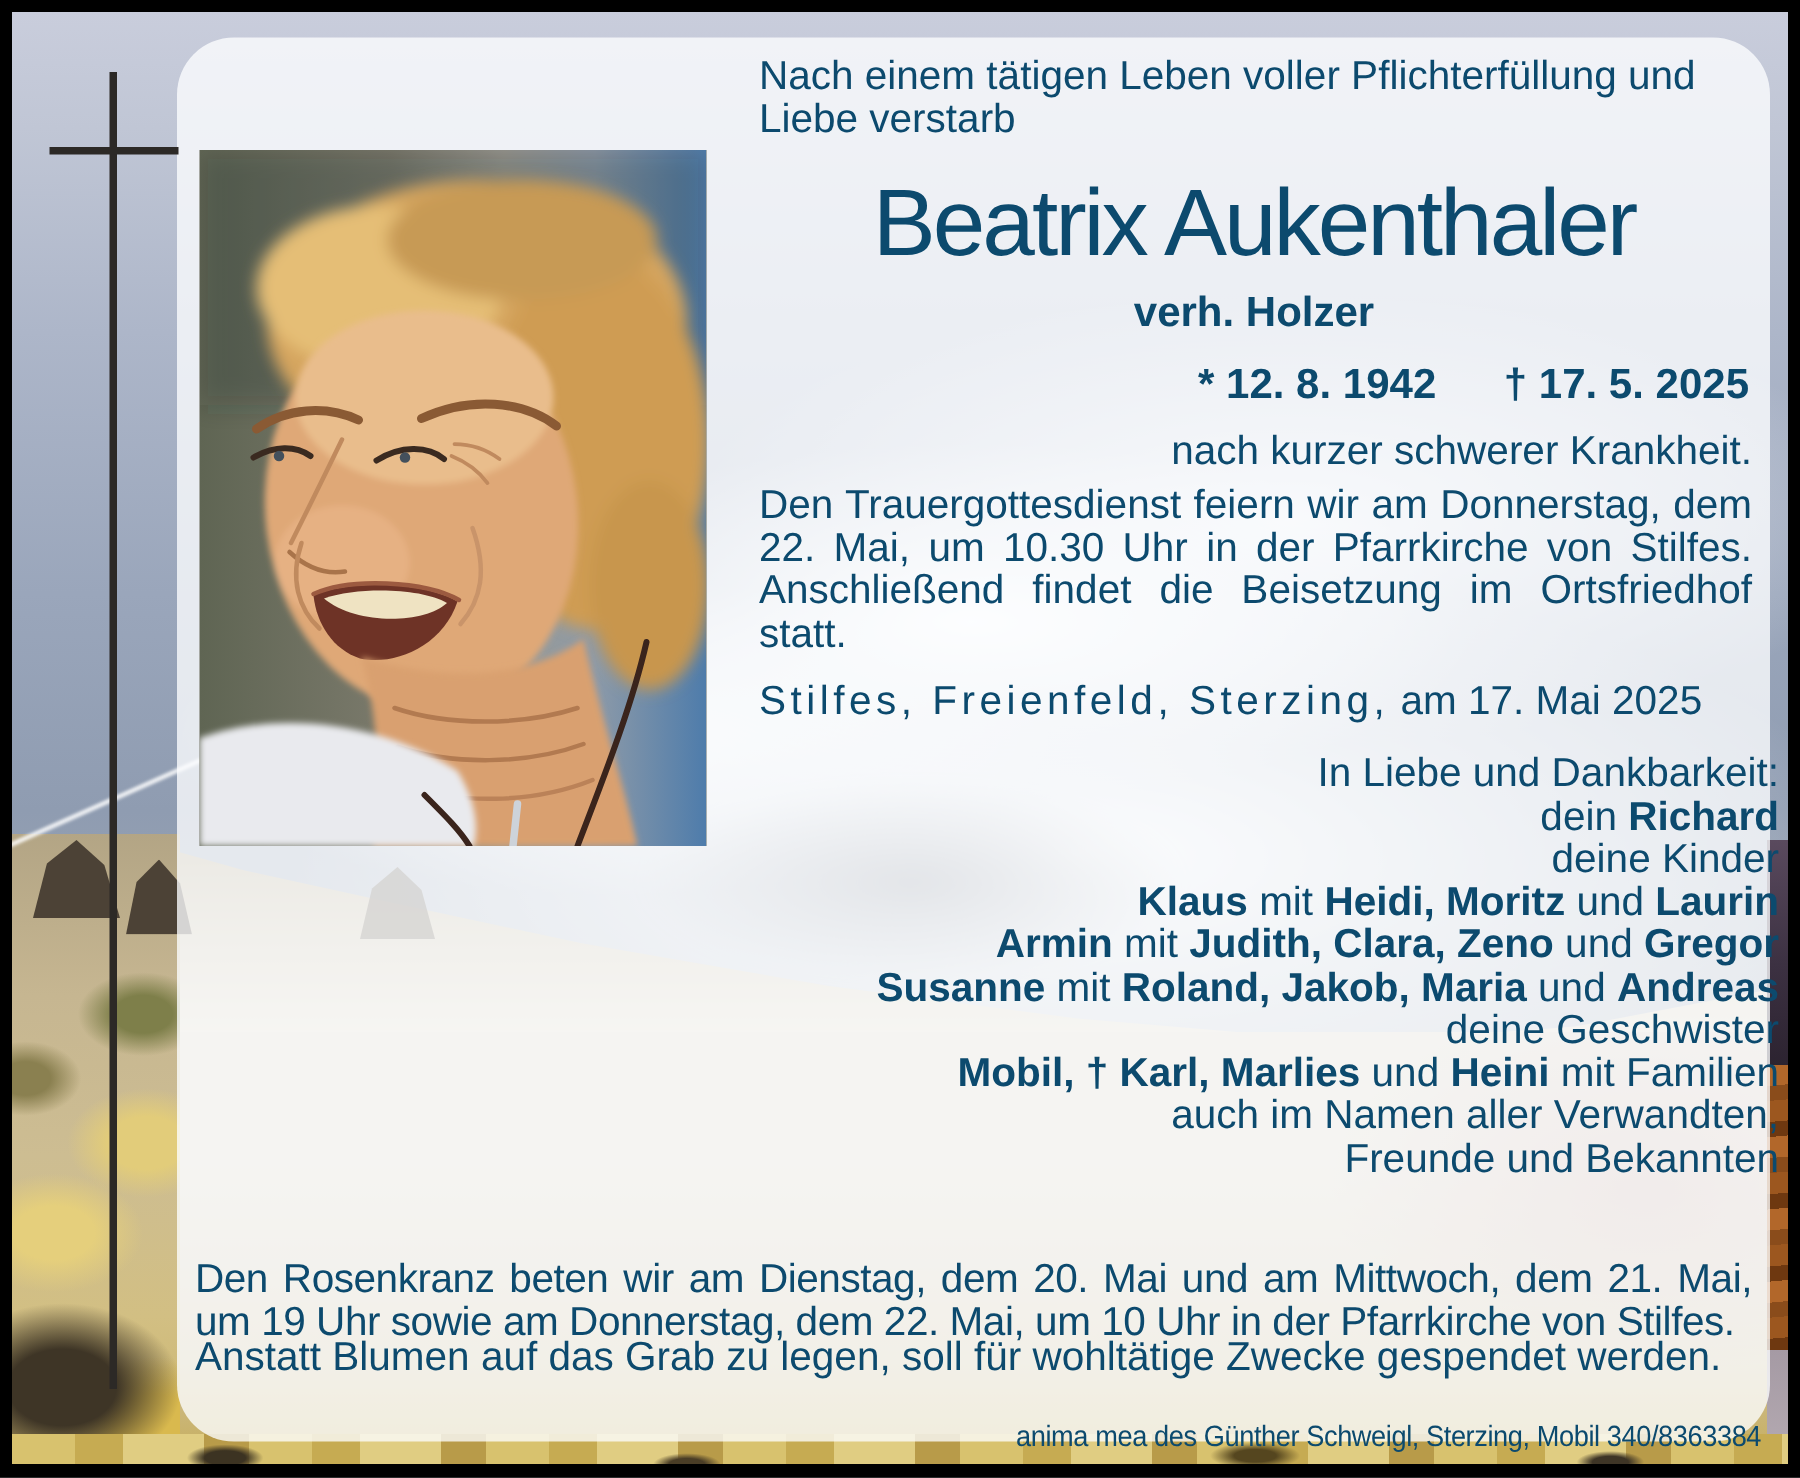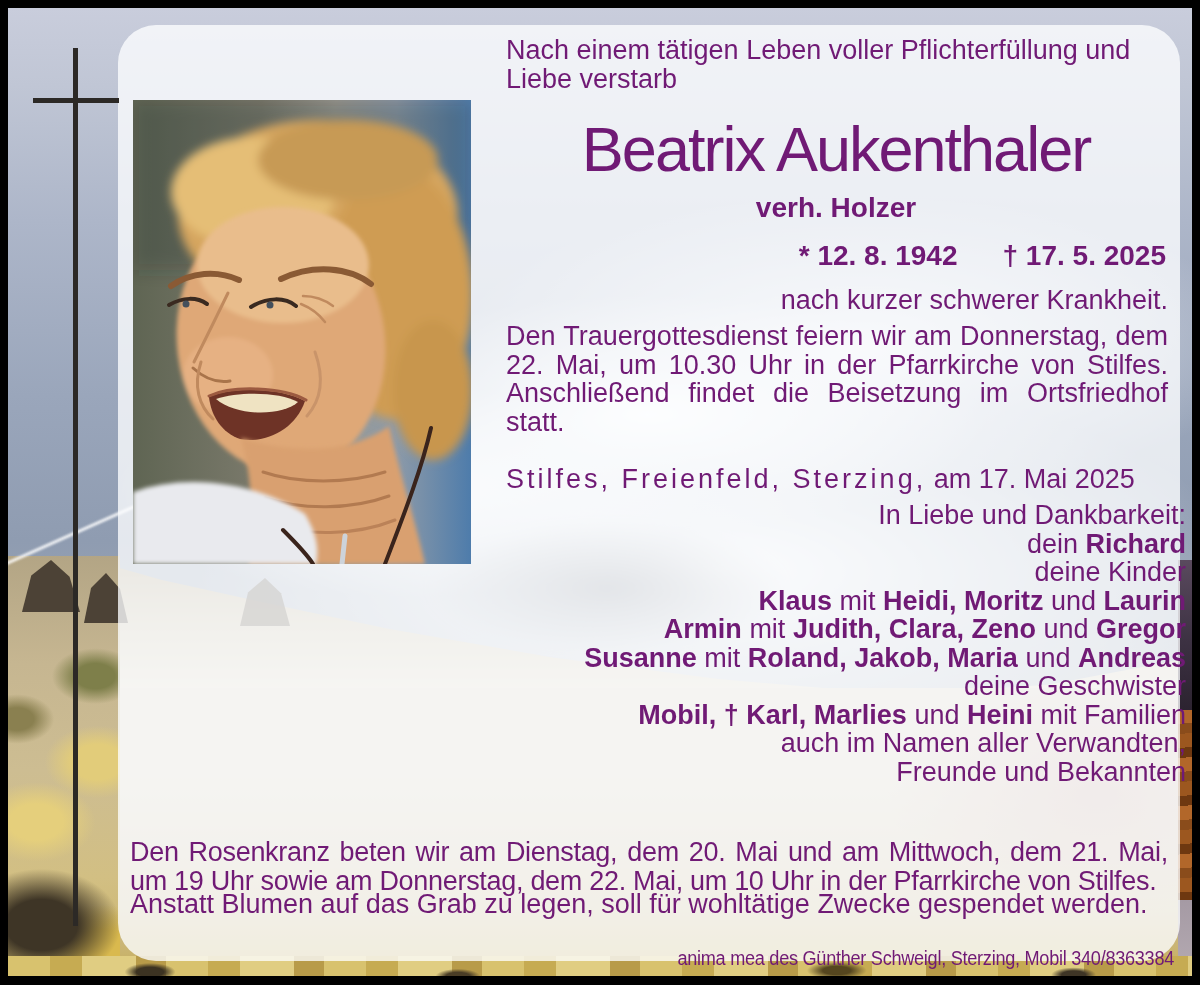--- a/index.html
+++ b/index.html
@@ -1,17 +1,17 @@
 <!DOCTYPE html>
 <html><head>
 <meta charset="utf-8">
 <style>
   html,body{margin:0;padding:0;background:#000;}
   .page{position:relative;width:1200px;height:985px;overflow:hidden;background:#000;
-        font-family:"Liberation Sans","DejaVu Sans",sans-serif;color:#701a75;}
+        font-family:"Liberation Sans","DejaVu Sans",sans-serif;color:#0c4a6e;}
   .inner{position:absolute;left:8px;top:8px;right:8px;bottom:9px;overflow:hidden;background:#9aa6b8;}
 
   
   .sky{position:absolute;inset:0;
     background:linear-gradient(180deg,#c9cddc 0%,#c0c6d5 8%,#adb6c9 22%,#9aa6bb 40%,#8f9cb1 55%,#98a3b3 64%,#a8b0bc 72%);}
   .clouds{position:absolute;inset:0;background:
     radial-gradient(480px 170px at 54% 42%,rgba(255,255,255,.95),rgba(255,255,255,0) 70%),
     radial-gradient(560px 210px at 72% 35%,rgba(250,250,253,.8),rgba(255,255,255,0) 72%),
     radial-gradient(420px 150px at 34% 50%,rgba(255,255,255,.85),rgba(255,255,255,0) 70%),
     radial-gradient(700px 260px at 60% 58%,rgba(255,255,255,.9),rgba(255,255,255,0) 75%);}
@@ -65,21 +65,21 @@
   
   .txt{position:absolute;line-height:28.5px;font-size:27px;}
   .intro{left:498px;top:28px;width:662px;}
   .name{left:498px;top:106px;width:660px;text-align:center;font-size:63px;font-weight:400;
         letter-spacing:-2px;white-space:nowrap;line-height:70px;}
   .maiden{left:498px;top:180px;width:660px;text-align:center;font-size:28px;font-weight:700;line-height:40px;}
   .dates{left:498px;top:231px;width:660px;text-align:right;font-size:28px;font-weight:700;line-height:34px;}
   .dates .death{margin-left:45px;}
   .krankheit{left:498px;top:278px;width:662px;text-align:right;}
   .service{left:498px;top:314px;width:662px;text-align:justify;text-align-last:left;}
-  .placeline{left:498px;top:445px;width:680px;white-space:nowrap;margin-top:12px;}
+  .placeline{left:498px;top:445px;width:680px;white-space:nowrap;}
   .placeline .places{letter-spacing:3px;}
   .family{left:498px;top:493px;width:680px;text-align:right;}
   .family div{white-space:nowrap;}
   .rosary{left:122px;top:830px;width:1038px;text-align:justify;text-align-last:left;letter-spacing:-.3px;}
   .flowers{left:122px;top:882px;width:1038px;text-align:justify;text-align-last:left;}
   .agency{right:18px;top:938px;font-size:19.5px;line-height:24px;letter-spacing:-.3px;
           transform:scaleX(.93);transform-origin:right center;}
   .verse{left:130px;top:578px;width:340px;text-align:center;font-style:italic;
          font-size:24.5px;line-height:29px;}
   .b{font-weight:700;}

